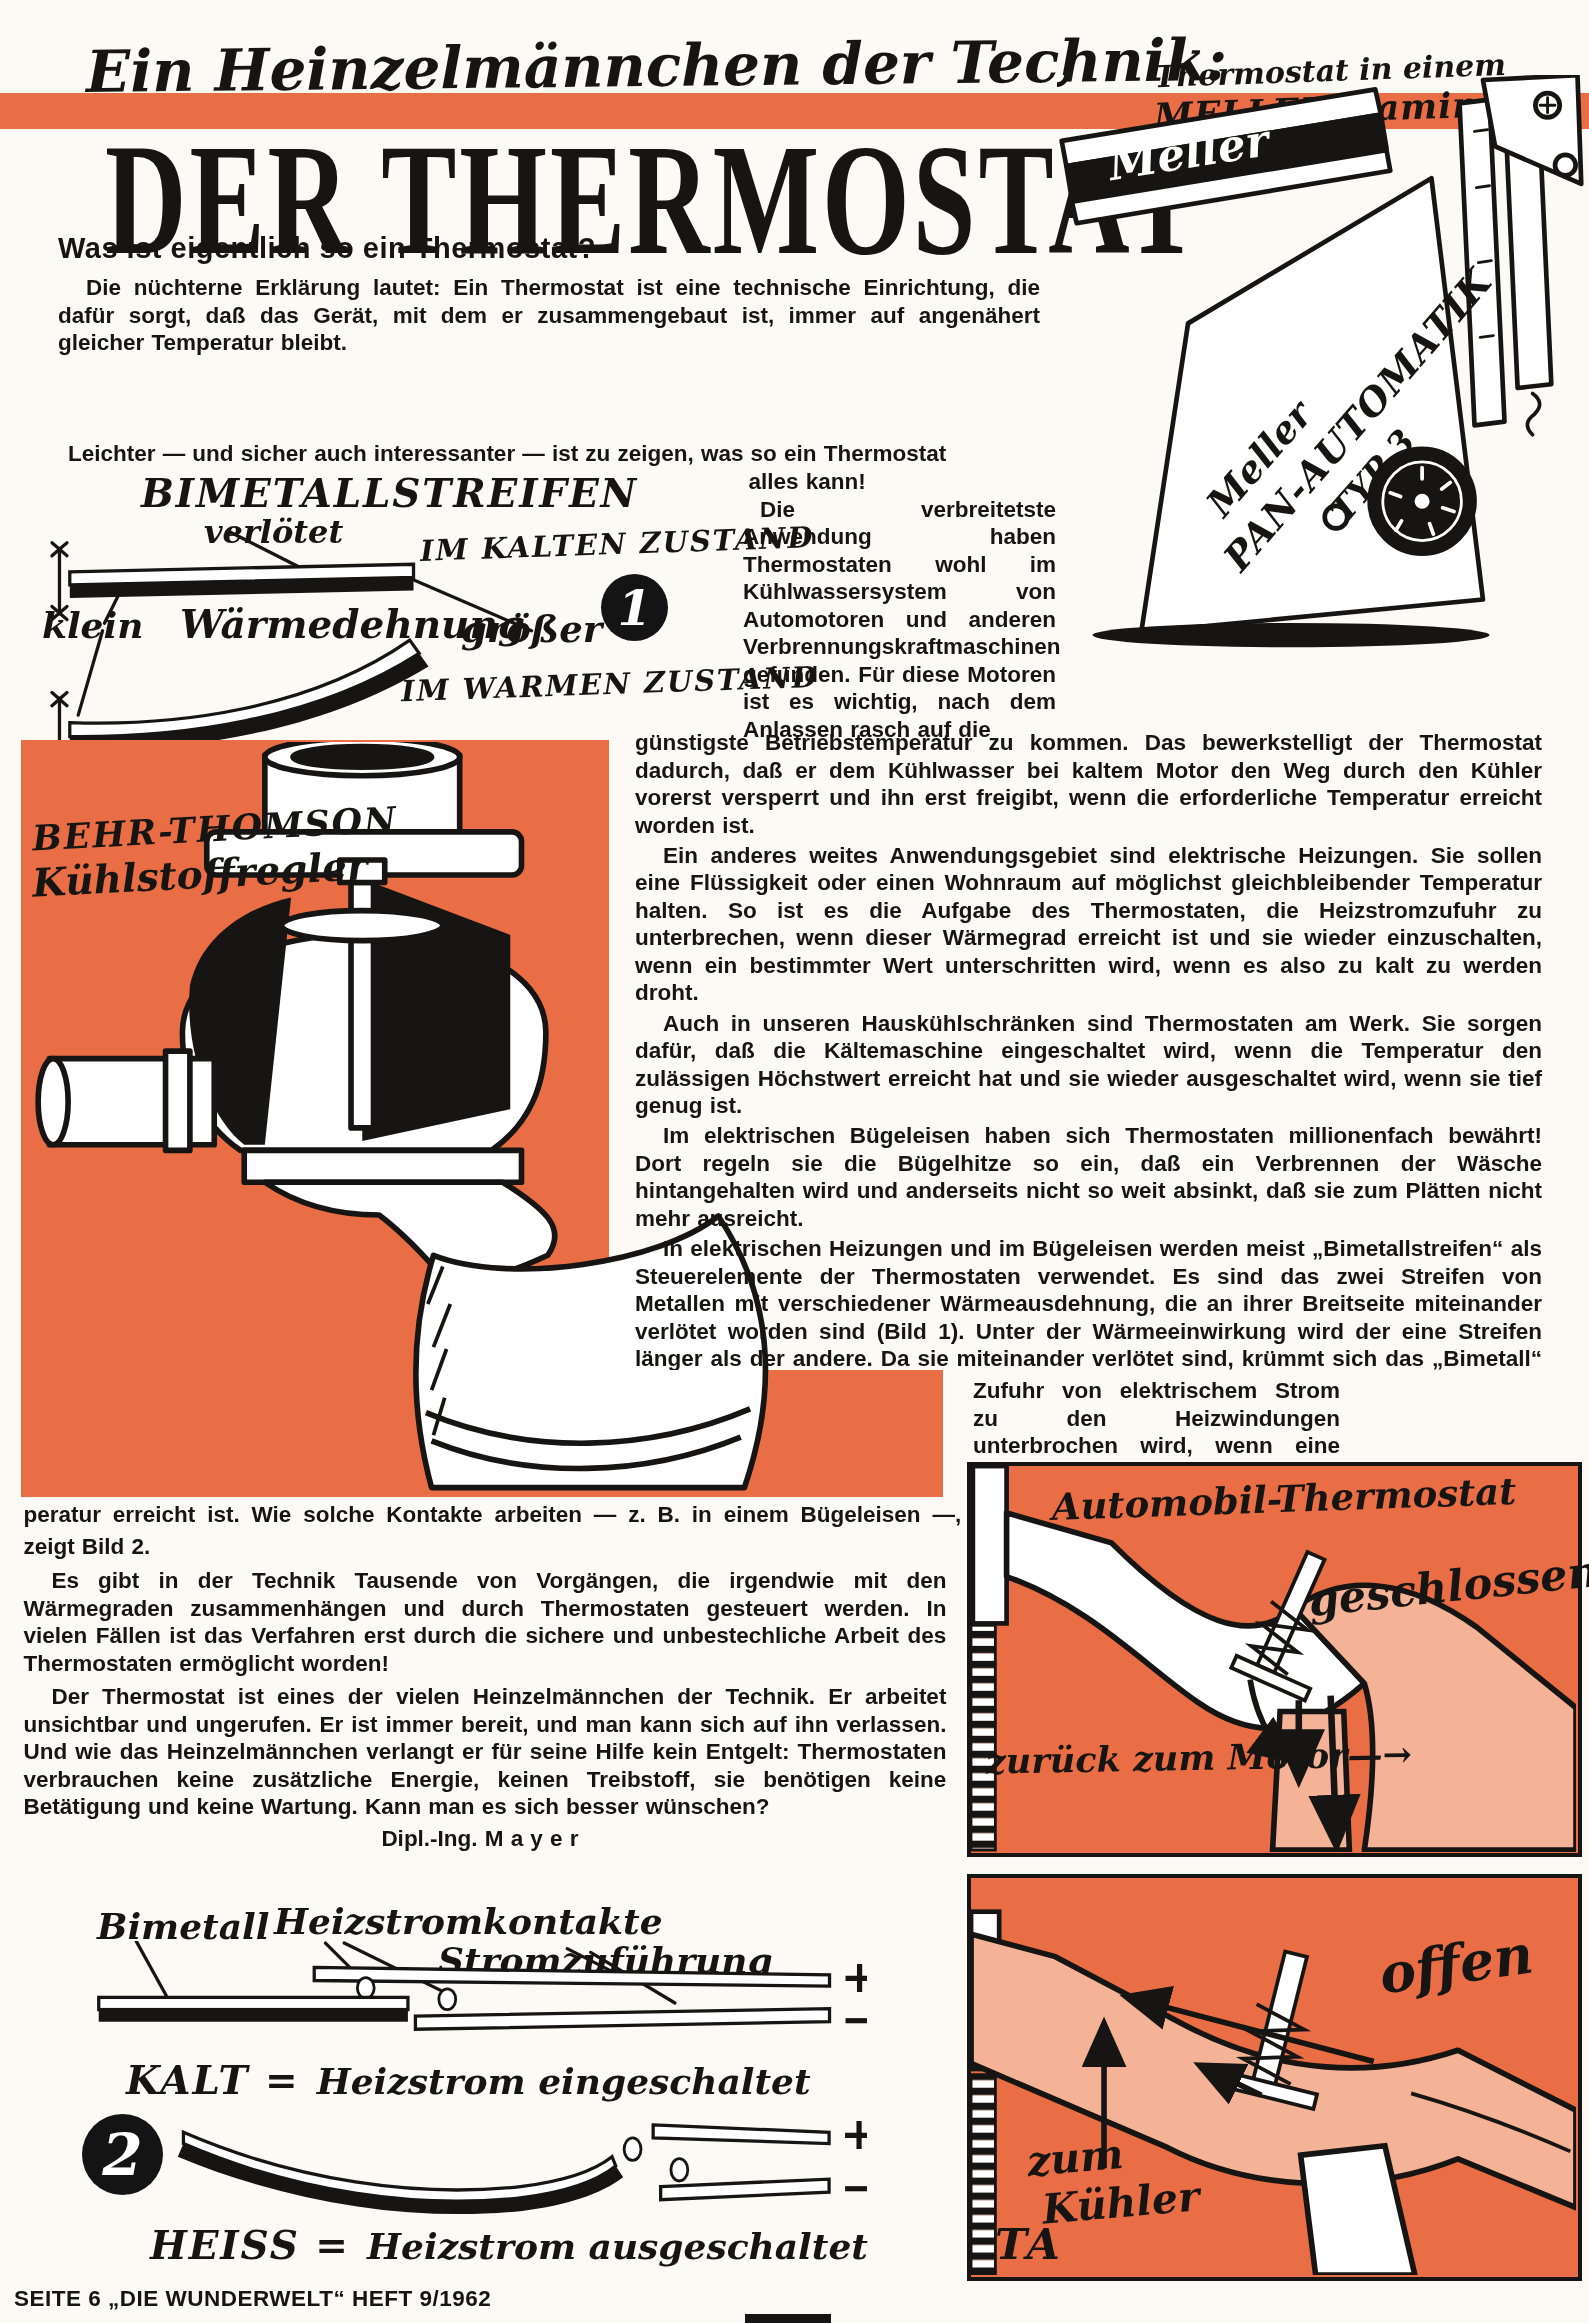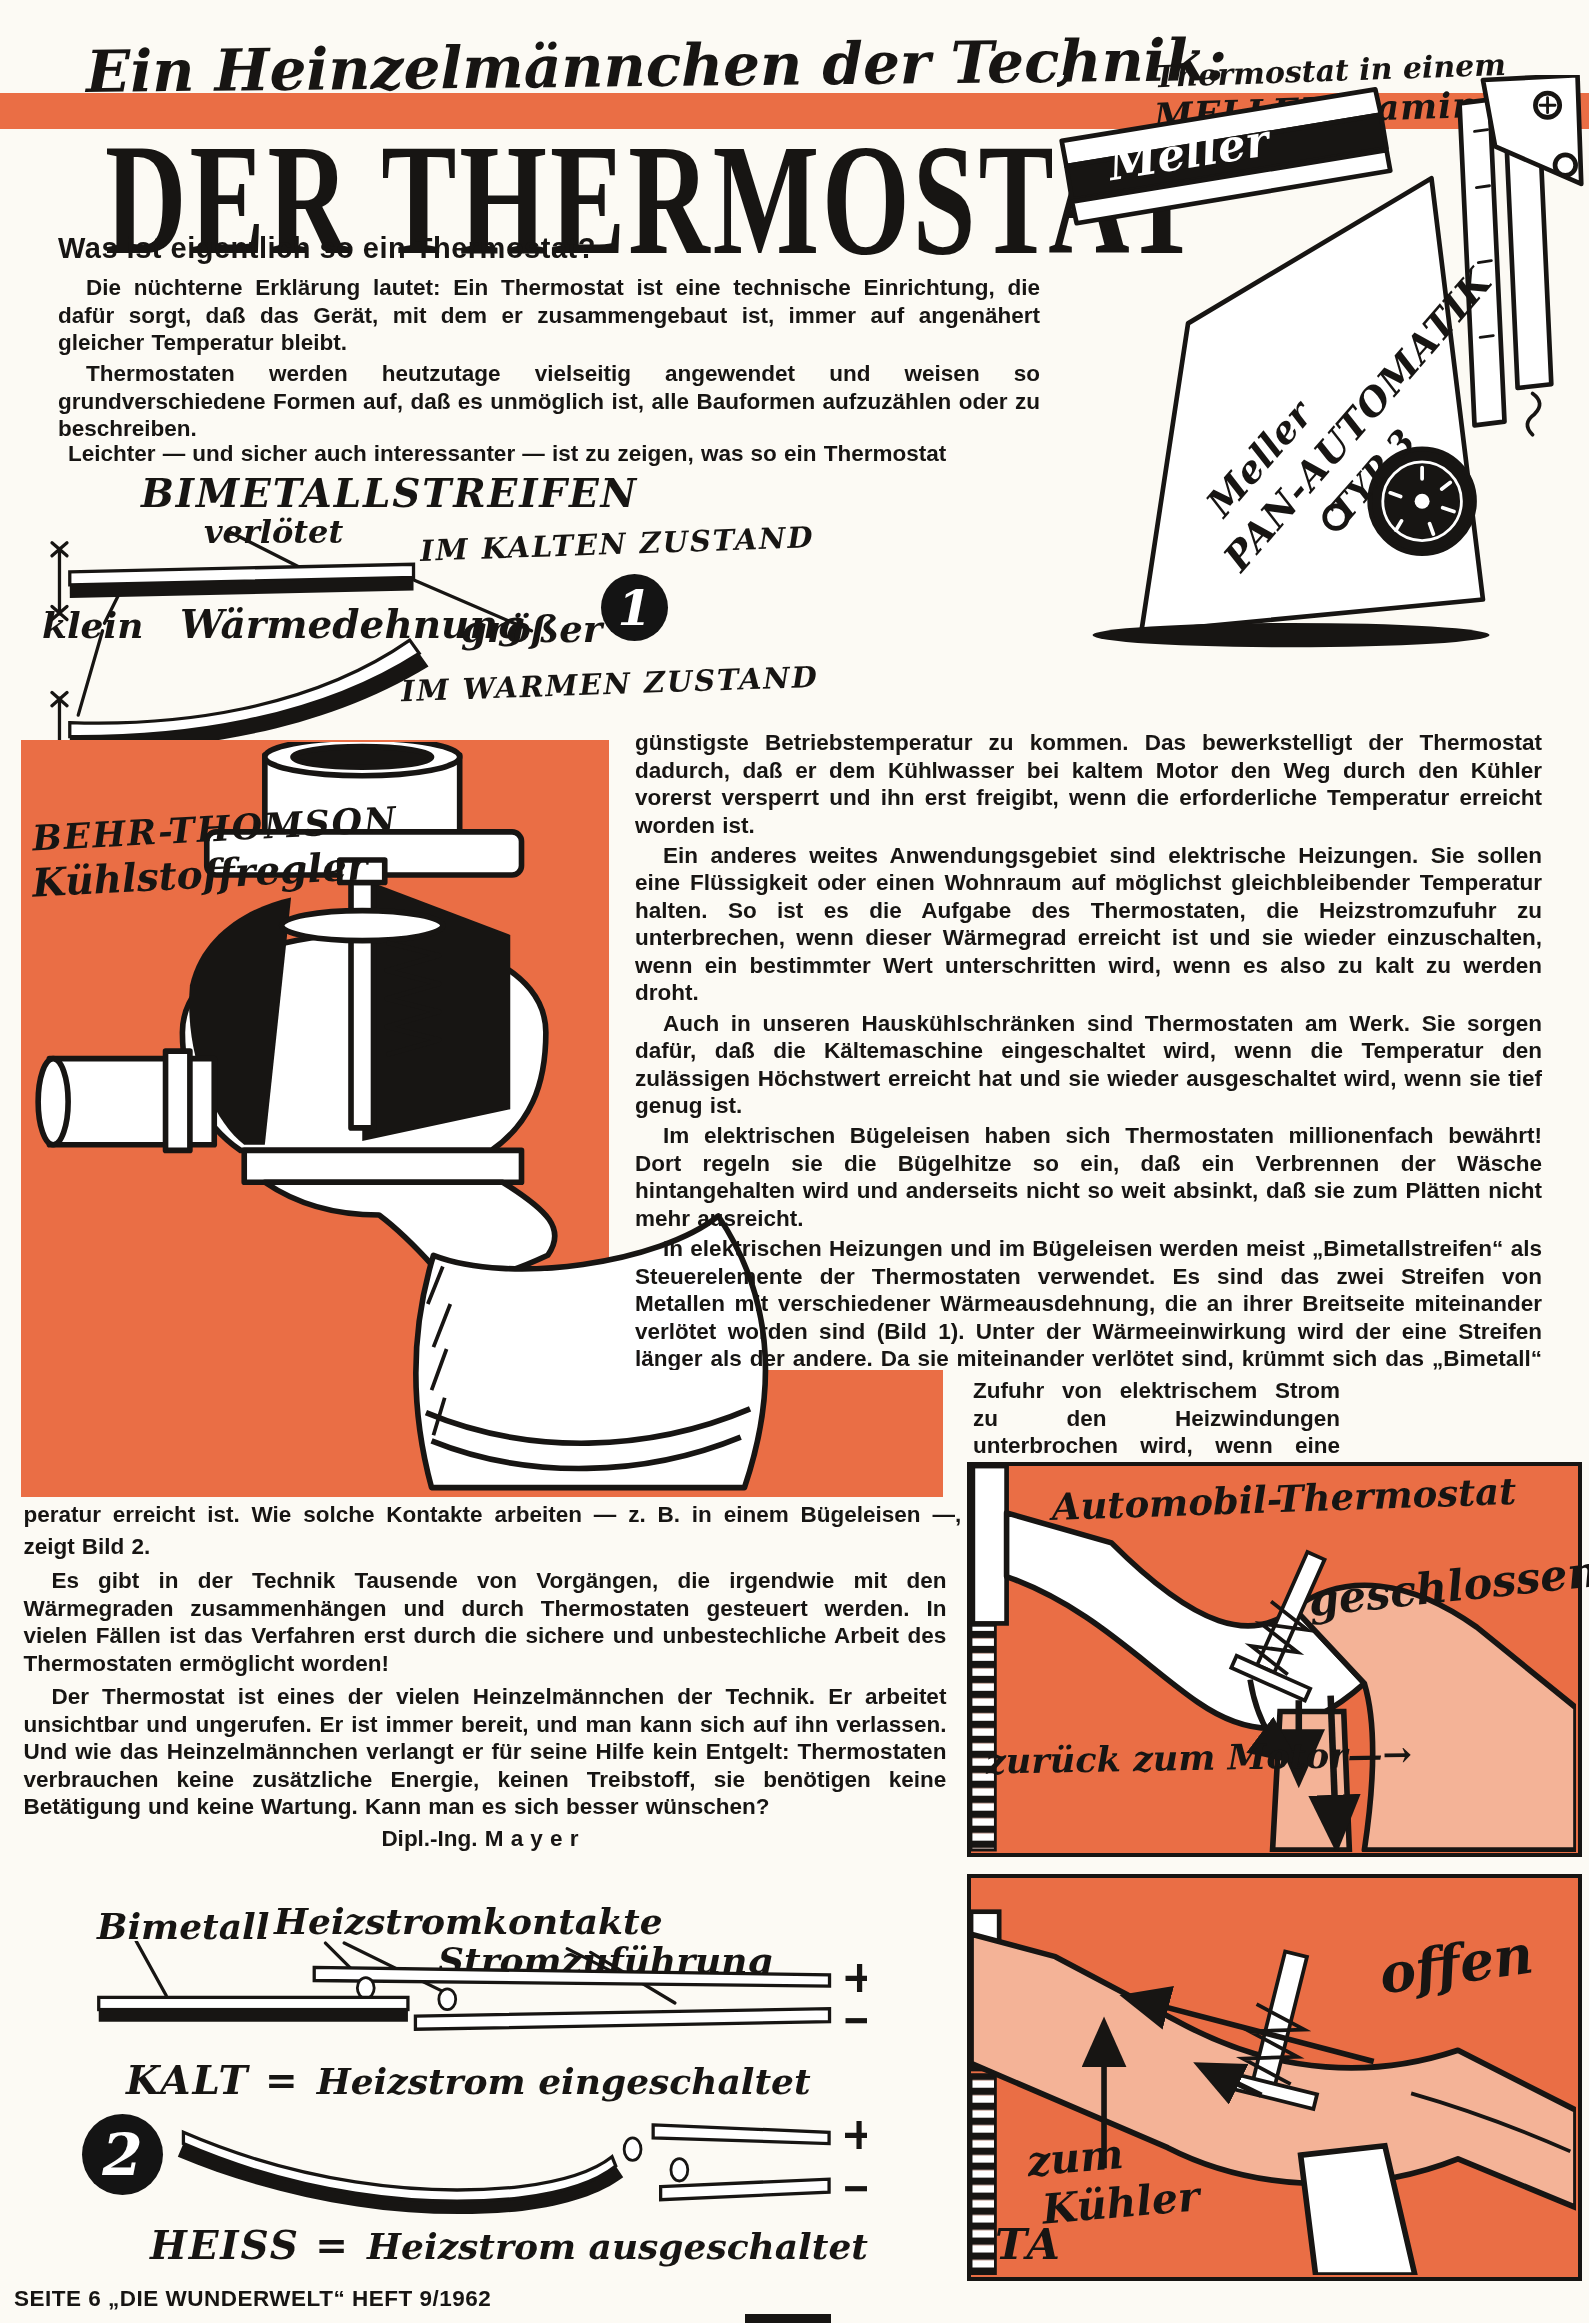--- a/index.html
+++ b/index.html
@@ -60,23 +60,26 @@
       <g transform="translate(168,486) rotate(-49)" fill="#171513">
         <text x="16" y="0" style="font-family:'DejaVu Serif',serif;font-style:italic;font-weight:bold;font-size:40px;">Meller</text>
         <text x="-16" y="52" style="font-family:'DejaVu Serif',serif;font-style:italic;font-weight:bold;font-size:40px;letter-spacing:1px;">PAN-AUTOMATIK</text>
         <text x="96" y="102" style="font-family:'DejaVu Serif',serif;font-style:italic;font-weight:bold;font-size:36px;">TYP 3</text>
       </g>
     </svg>
   </div>
 
   <div class="abs" style="left:58px;top:232px;font-size:29px;font-weight:bold;letter-spacing:0.5px;">Was ist eigentlich so ein Thermostat?</div>
   <div class="abs bt ind" style="left:58px;top:274px;width:982px;">Die nüchterne Erklärung lautet: Ein Thermostat ist eine technische Einrichtung, die dafür sorgt, daß das Gerät, mit dem er zusammengebaut ist, immer auf angenähert gleicher Temperatur bleibt.</div>
-  <div class="abs bt ind" style="left:58px;top:360px;width:982px;">Thermostaten werden heutzutage vielseitig angewendet und weisen so grundverschiedene Formen auf, daß es unmöglich ist, alle Bauformen aufzuzählen oder zu beschreiben.</div>
   <div class="abs bt ind" style="left:40px;top:440px;width:1002px;white-space:nowrap;">Leichter — und sicher auch interessanter — ist zu zeigen, was so ein Thermostat</div>
 
+  <div class="abs" style="left:743px;top:468px;width:313px;">
+    <div class="bt" style="text-align:left;padding-left:5.6px;">alles kann!</div>
+    <div class="bt" style="text-indent:17px;">Die verbreitetste Anwendung haben Thermostaten wohl im Kühlwassersystem von Automotoren und anderen Verbrennungskraftmaschinen gefunden. Für diese Motoren ist es wichtig, nach dem Anlassen rasch auf die</div>
+  </div>
 
   <div class="abs" style="left:37px;top:520px;">
     <svg width="665" height="230" viewBox="0 0 710 245">
       <g stroke="#171513" stroke-width="3.5" fill="none" stroke-linecap="round">
         <line x1="24" y1="30" x2="24" y2="100"></line>
         <path d="M16,24 L32,38 M16,38 L32,24 M16,92 L32,106 M16,106 L32,92"></path>
         <line x1="205" y1="12" x2="292" y2="56"></line>
         <line x1="403" y1="64" x2="528" y2="118"></line>
         <line x1="72" y1="110" x2="94" y2="66"></line>
         <line x1="70" y1="118" x2="44" y2="208"></line>

